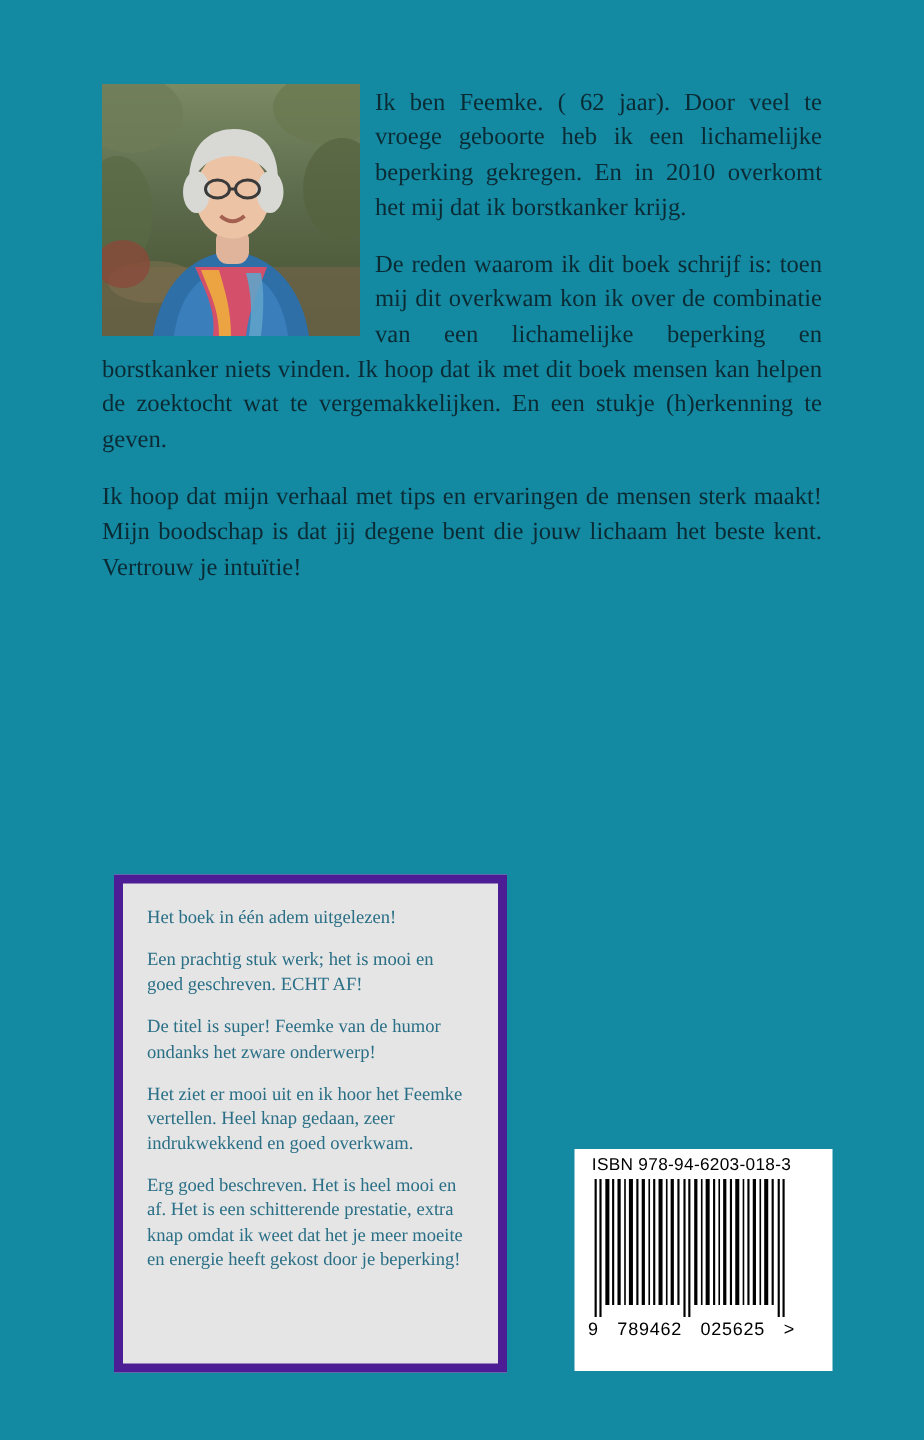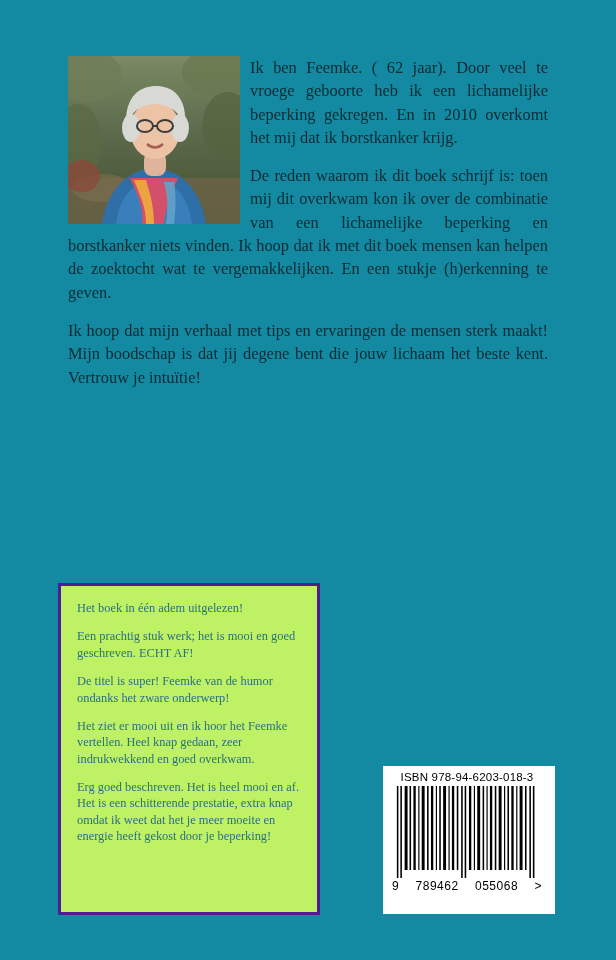--- a/index.html
+++ b/index.html
@@ -54,26 +54,26 @@
   .body-block {
     position: absolute;
     left: 68px;
     top: 56px;
     width: 480px;
   }
 
   
   .quotes-box {
     position: absolute;
-    left: 58px;
+    left: 76px;
     top: 583px;
     width: 262px;
     height: 332px;
-    background: #bef264;
-    border: 3px solid #4c1d95;
+    background: #e5e5e5;
+    border: 6px solid #4c1d95;
     padding: 14px 16px 10px 16px;
     box-sizing: border-box;
     overflow: hidden;
   }
   .quote {
     color: #2a6f86;
     font-size: 12.4px;
     line-height: 1.32;
     margin: 0 0 12px 0;
   }
@@ -81,21 +81,21 @@
 
   
   .isbn-box {
     position: absolute;
     left: 383px;
     top: 766px;
     width: 172px;
     height: 148px;
     background: #ffffff;
     box-sizing: border-box;
-    padding: 5px 12px 4px 8px;
+    padding: 5px 24px 4px 8px;
   }
   .isbn-text {
     font-family: "Liberation Sans", sans-serif;
     font-size: 11.5px;
     letter-spacing: 0.2px;
     color: #000;
     text-align: center;
     margin-bottom: 3px;
     white-space: nowrap;
   }
@@ -215,18 +215,18 @@
         <rect x="128.5" y="0" width="1.2" height="84"></rect>
         <rect x="132" y="0" width="3" height="84"></rect>
         <rect x="137.5" y="0" width="1.6" height="84"></rect>
         <rect x="142" y="0" width="1.6" height="92"></rect>
         <rect x="145.6" y="0" width="1.6" height="92"></rect>
       </g>
     </svg>
     <div class="barcode-digits">
       <span class="grp">9</span>
       <span class="grp">789462</span>
-      <span class="grp">055068</span>
+      <span class="grp">025625</span>
       <span class="grp">&gt;</span>
     </div>
   </div>
 
 </div>
 
 </body></html>

